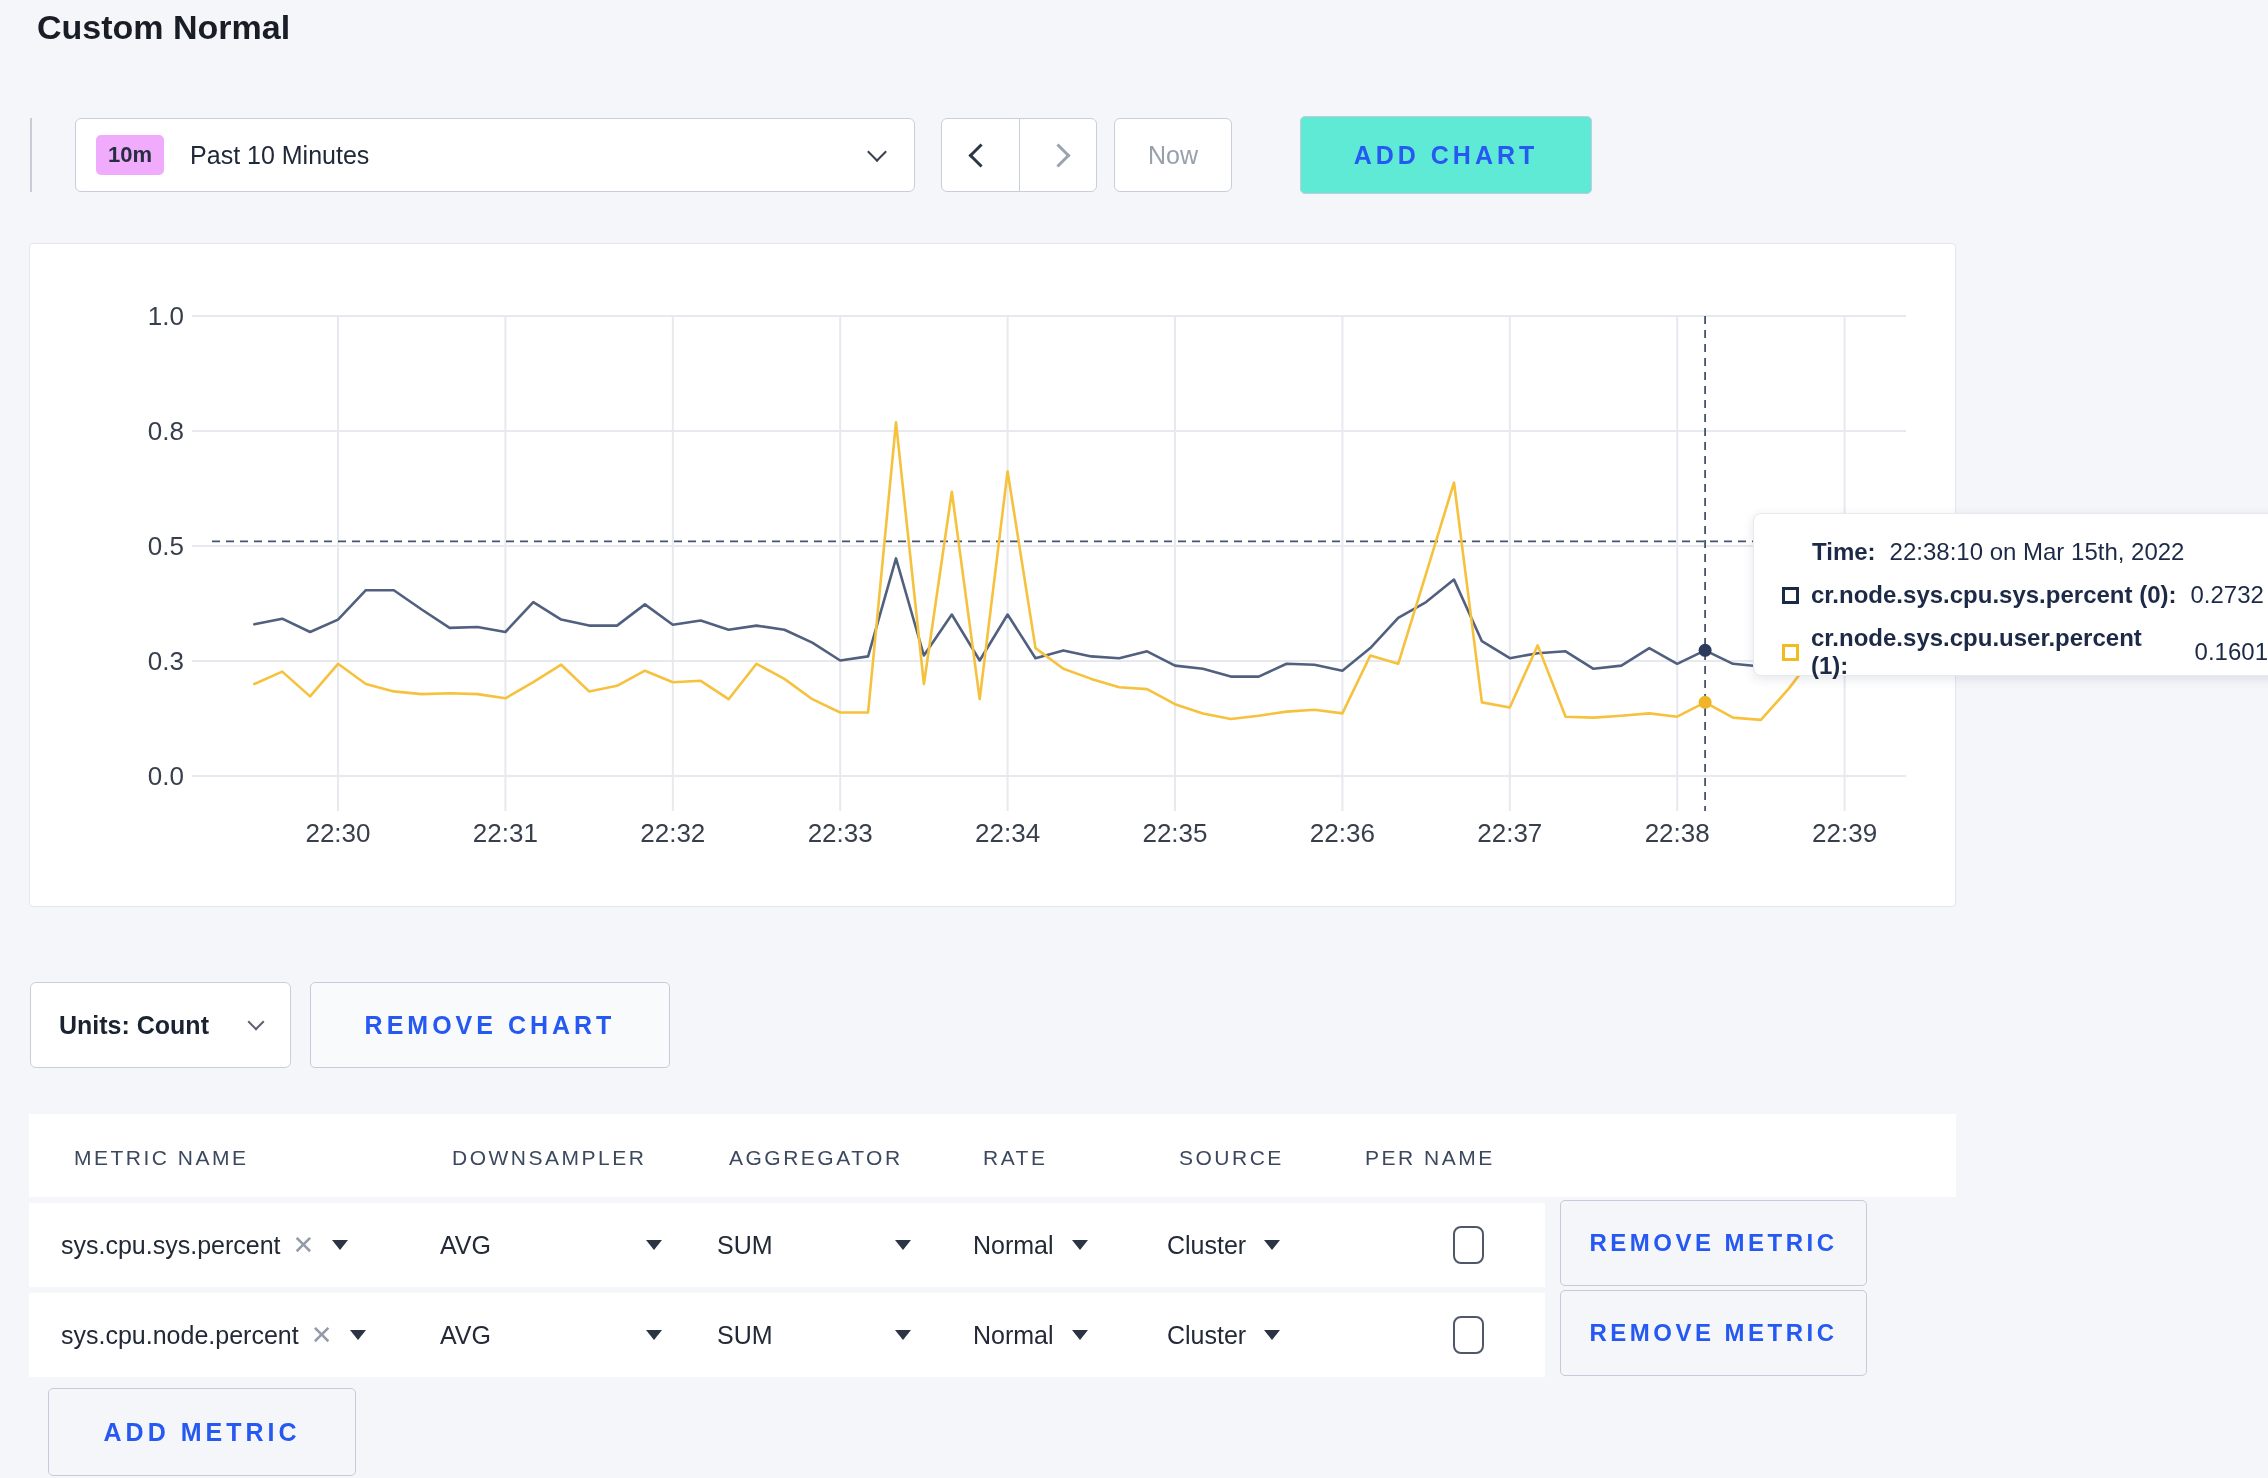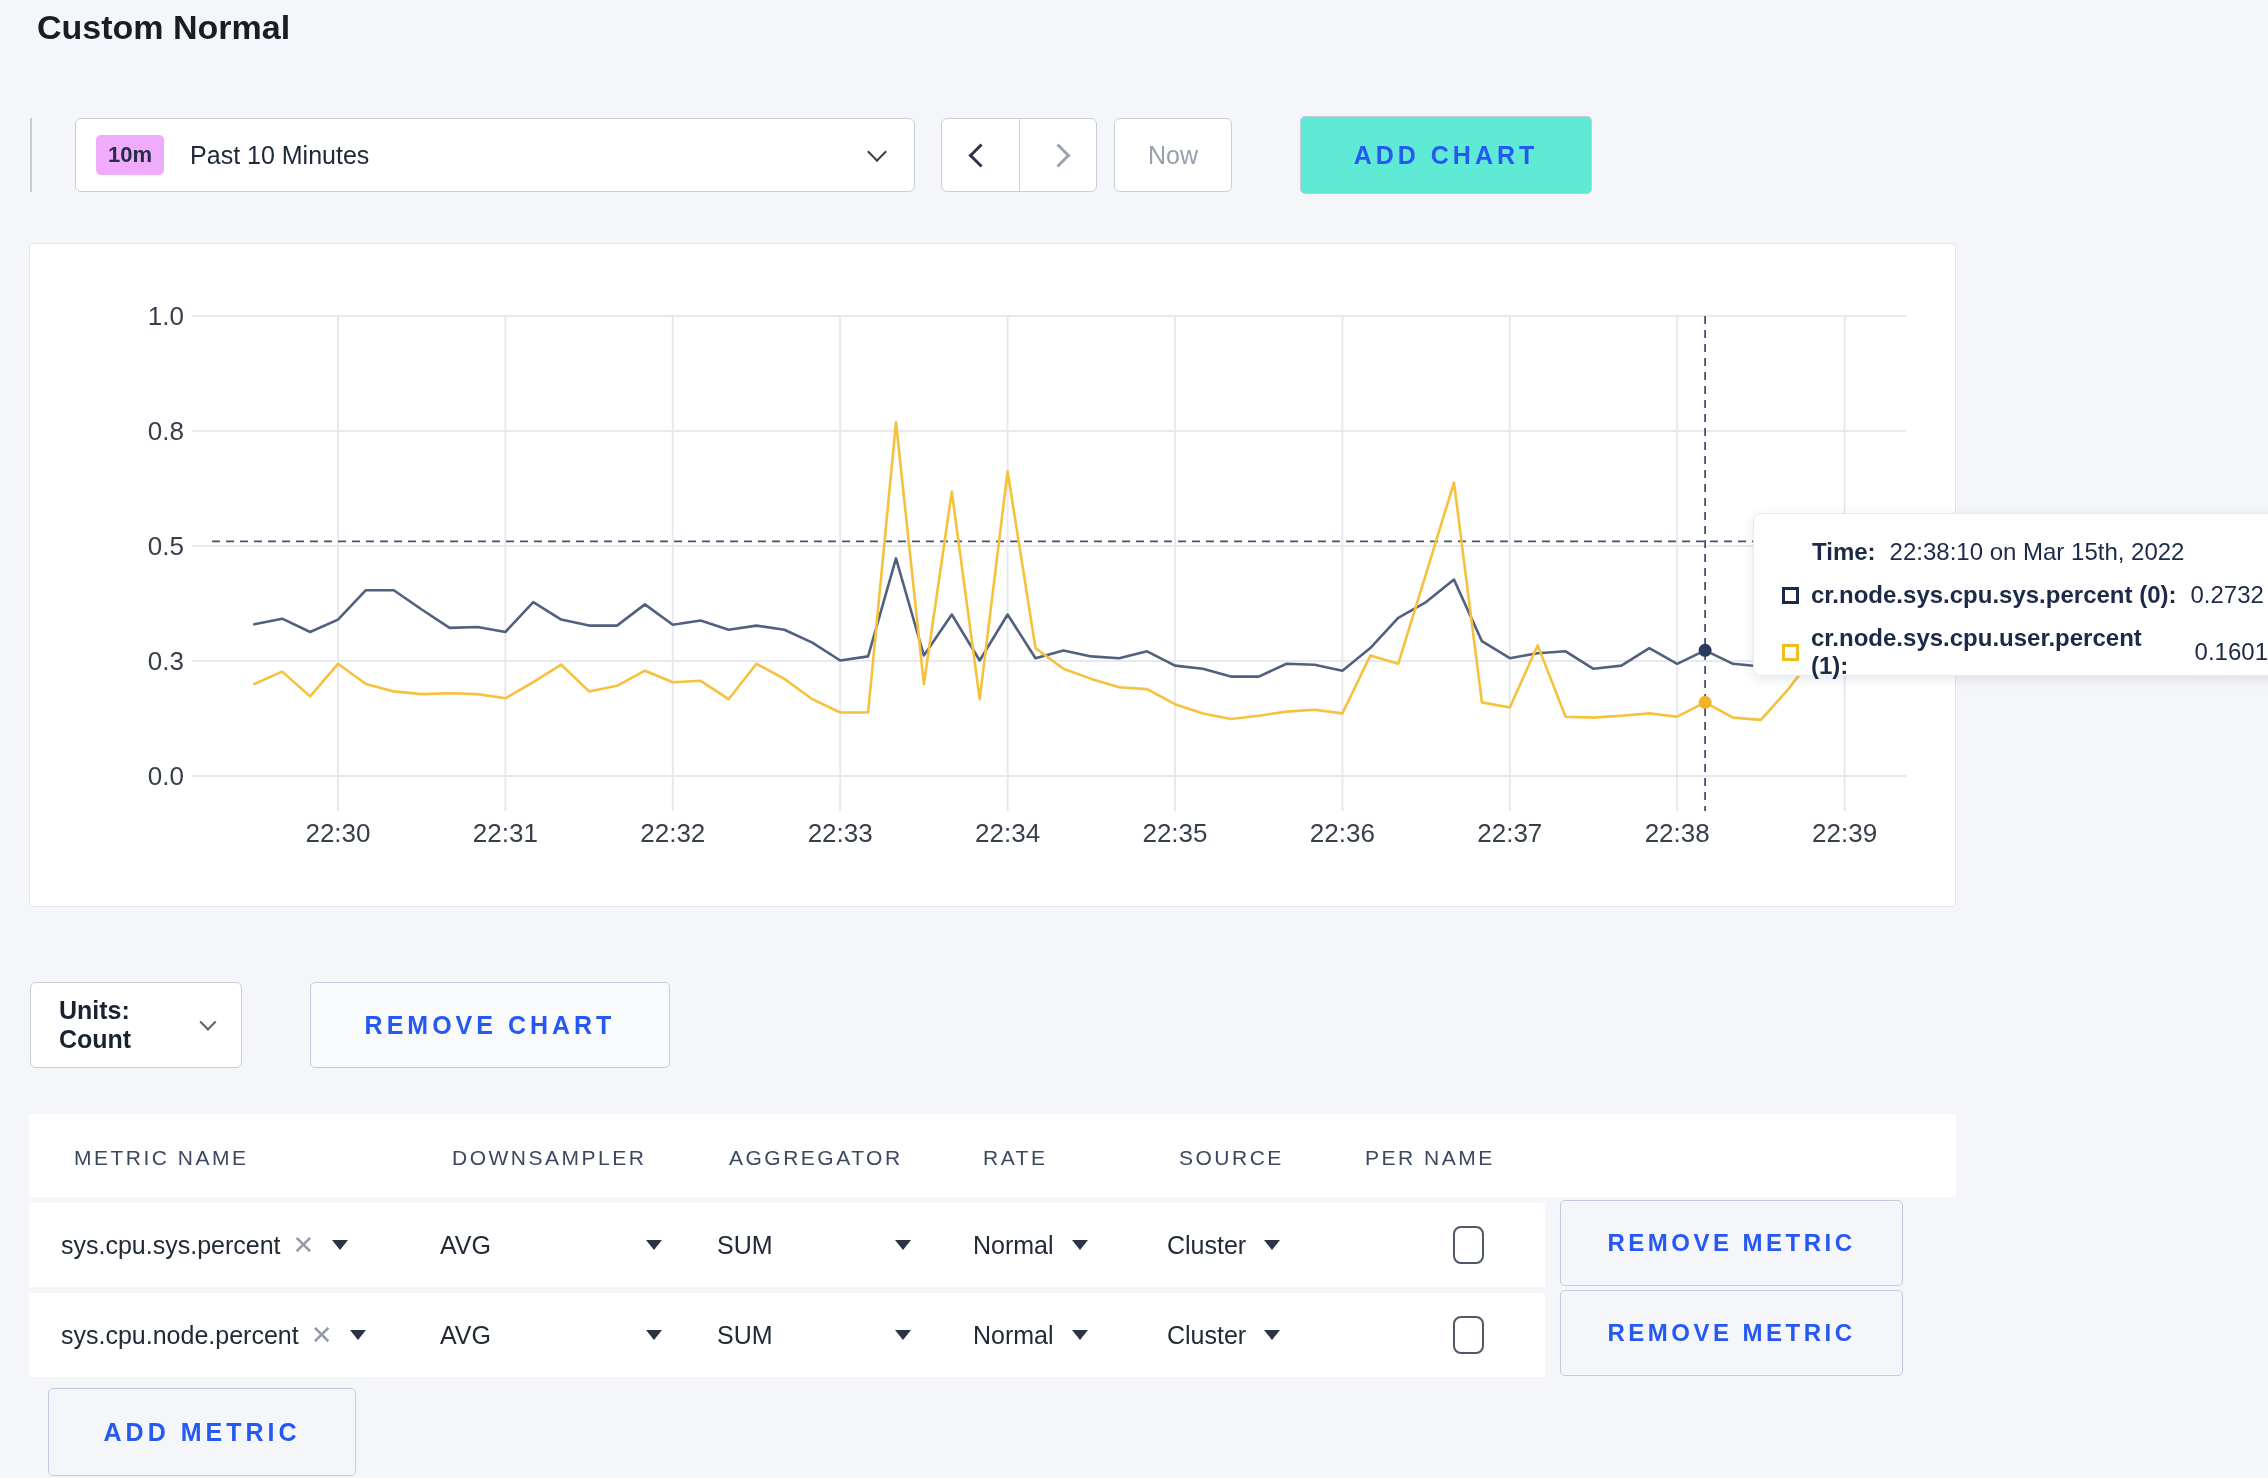--- a/index.html
+++ b/index.html
@@ -68,21 +68,21 @@
     padding:24px 20px 0 28px; z-index:20;
     font-size:24px; color:#1d2a47;margin-left:31px;
   }
   .tt-row { display:flex; align-items:center; margin-bottom:15px; }
   .tt-time { margin-left:30px; }
   .tt-label { font-weight:bold; }
   .tt-value { margin-left:14px; }
   .tt-swatch { width:17px; height:17px; border:3px solid; margin-right:12px; flex:none; }
 
   
-  #units-button { left:30px; top:982px; width:212px; height:86px; padding:16px 28px;
+  #units-button { left:30px; top:982px; width:261px; height:86px; padding:16px 28px;
                   justify-content:space-between; cursor:pointer; }
   #units-label { font-size:25px; font-weight:bold; color:#1b2333; }
   #units-button .chev { width:12px; height:12px; border-color:#5a6270; }
   #remove-chart-button { left:310px; top:982px; width:360px; height:86px; background:#f9fafc; }
 
   
   .band { background:#fff; }
   #table-header-band { left:29px; top:1114px; width:1927px; height:83px; }
   .th {
     position:absolute; top:1146px;
@@ -95,21 +95,21 @@
   .x-icon { font-size:26px; color:#939ba8; margin-left:12px; cursor:pointer; }
   .tri {
     width:0; height:0; margin-left:18px;
     border-left:8px solid transparent; border-right:8px solid transparent;
     border-top:10px solid #2b3442; cursor:pointer;
   }
   .checkbox {
     width:31px; height:38px; border:2.5px solid #4e5866; border-radius:8px;
     background:#fff; cursor:pointer;
   }
-  .remove-metric-button { left:1560px; width:343px; height:86px; font-size:24px; letter-spacing:3.5px; }
+  .remove-metric-button { left:1560px; width:307px; height:86px; font-size:24px; letter-spacing:3.5px; }
   #remove-metric-0 { top:1200px; }
   #remove-metric-1 { top:1290px; }
   #add-metric-button { left:48px; top:1380px; width:308px; height:88px;margin-top:8px; }
 </style>
 </head>
 <body>
 
 <div class="abs" id="page-title">Custom Normal</div>
 
 <div class="abs toolbar-divider"></div>

